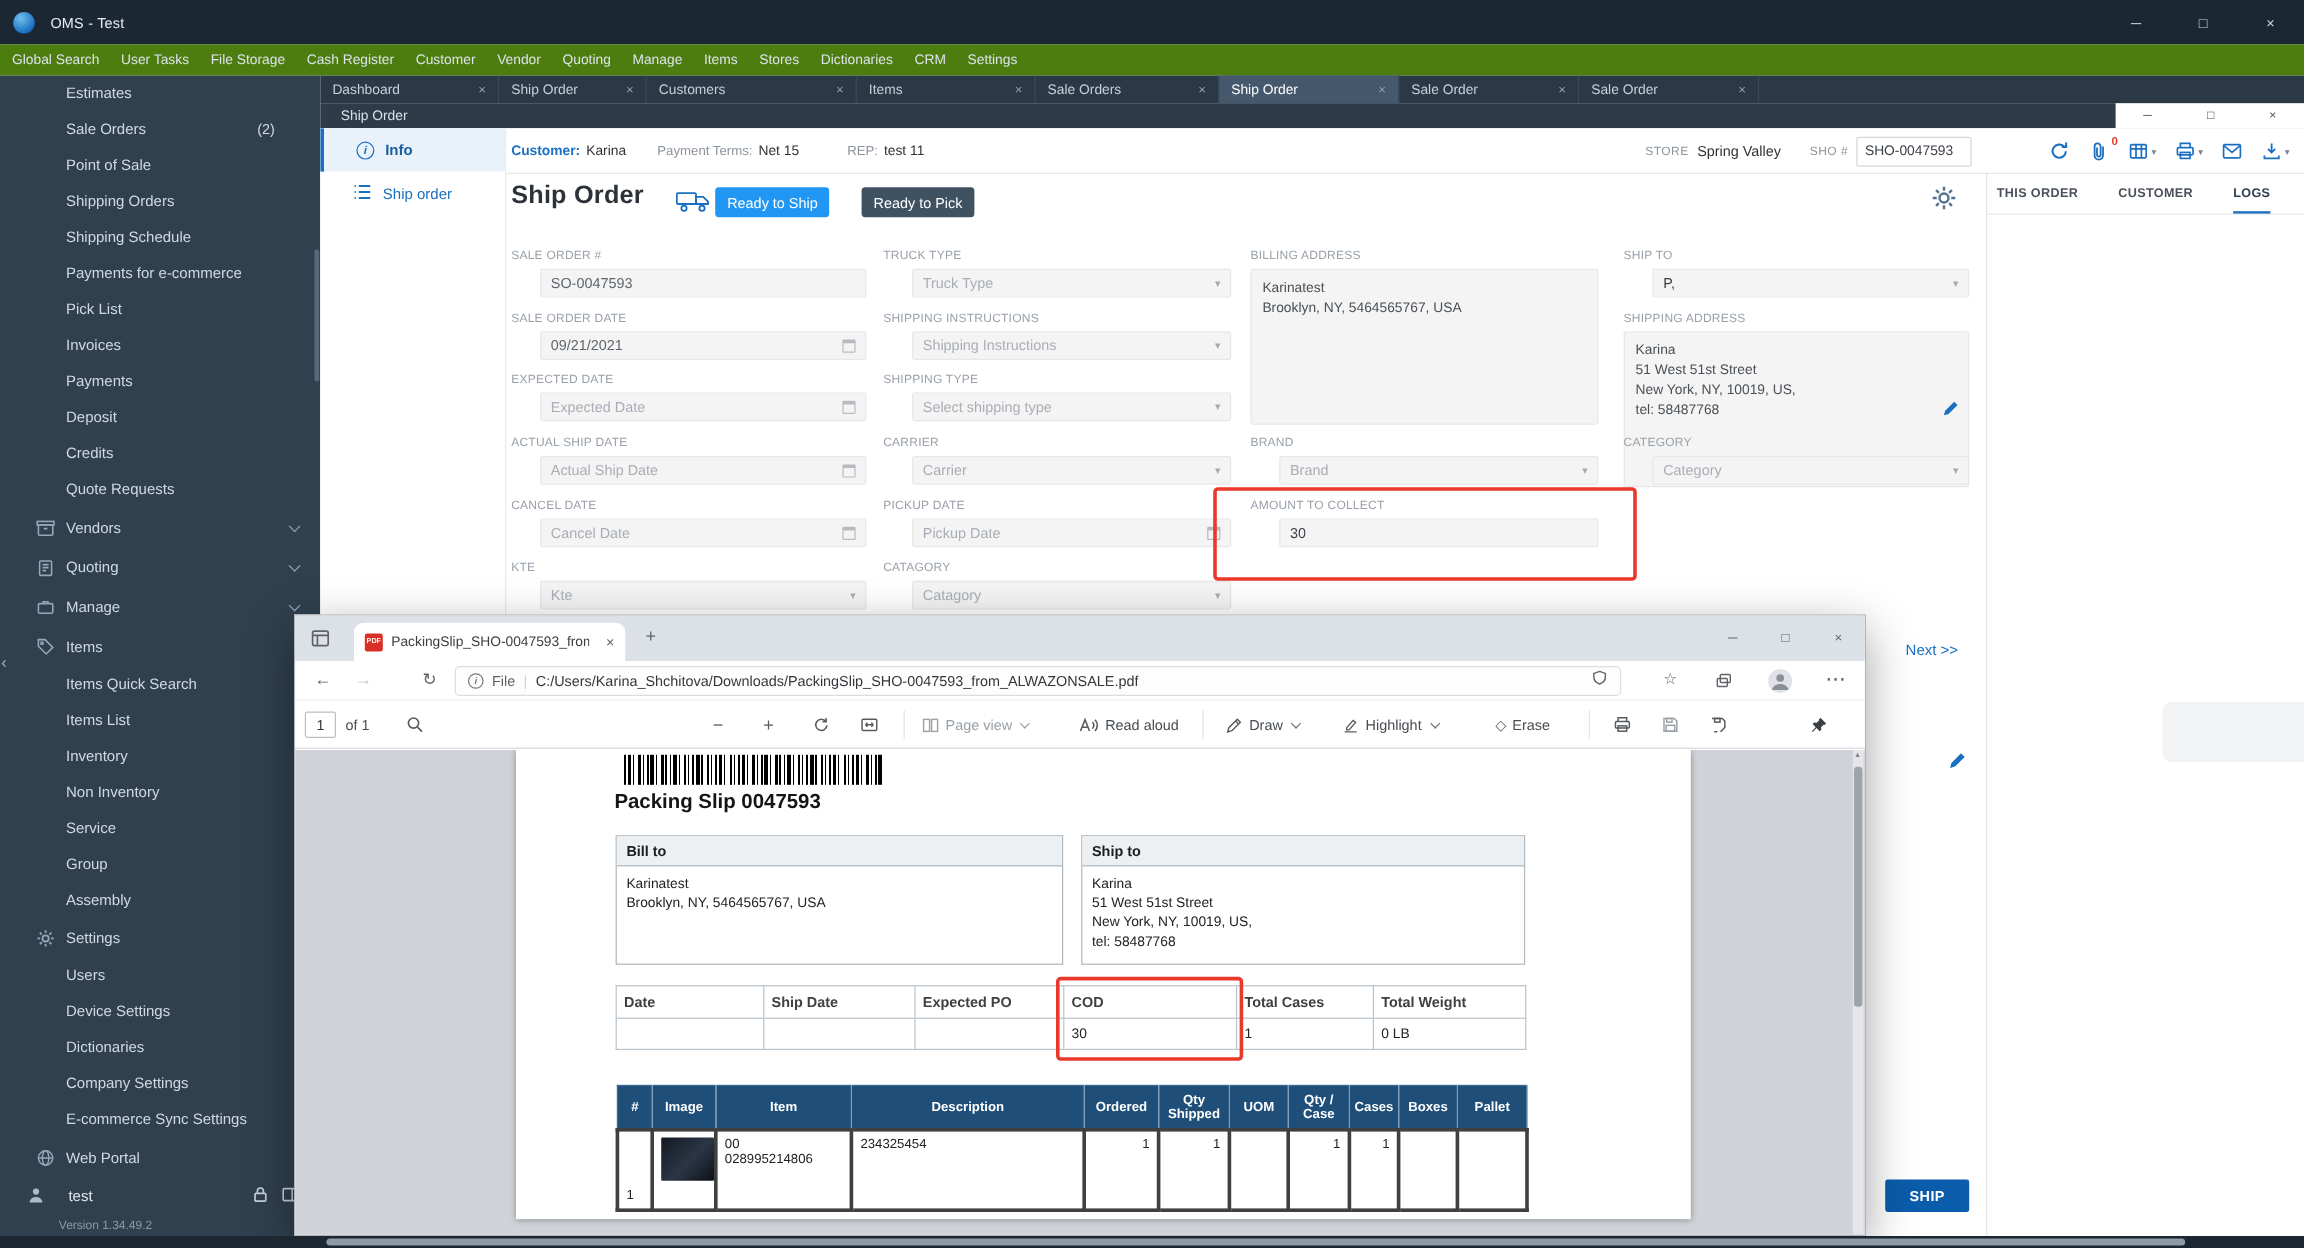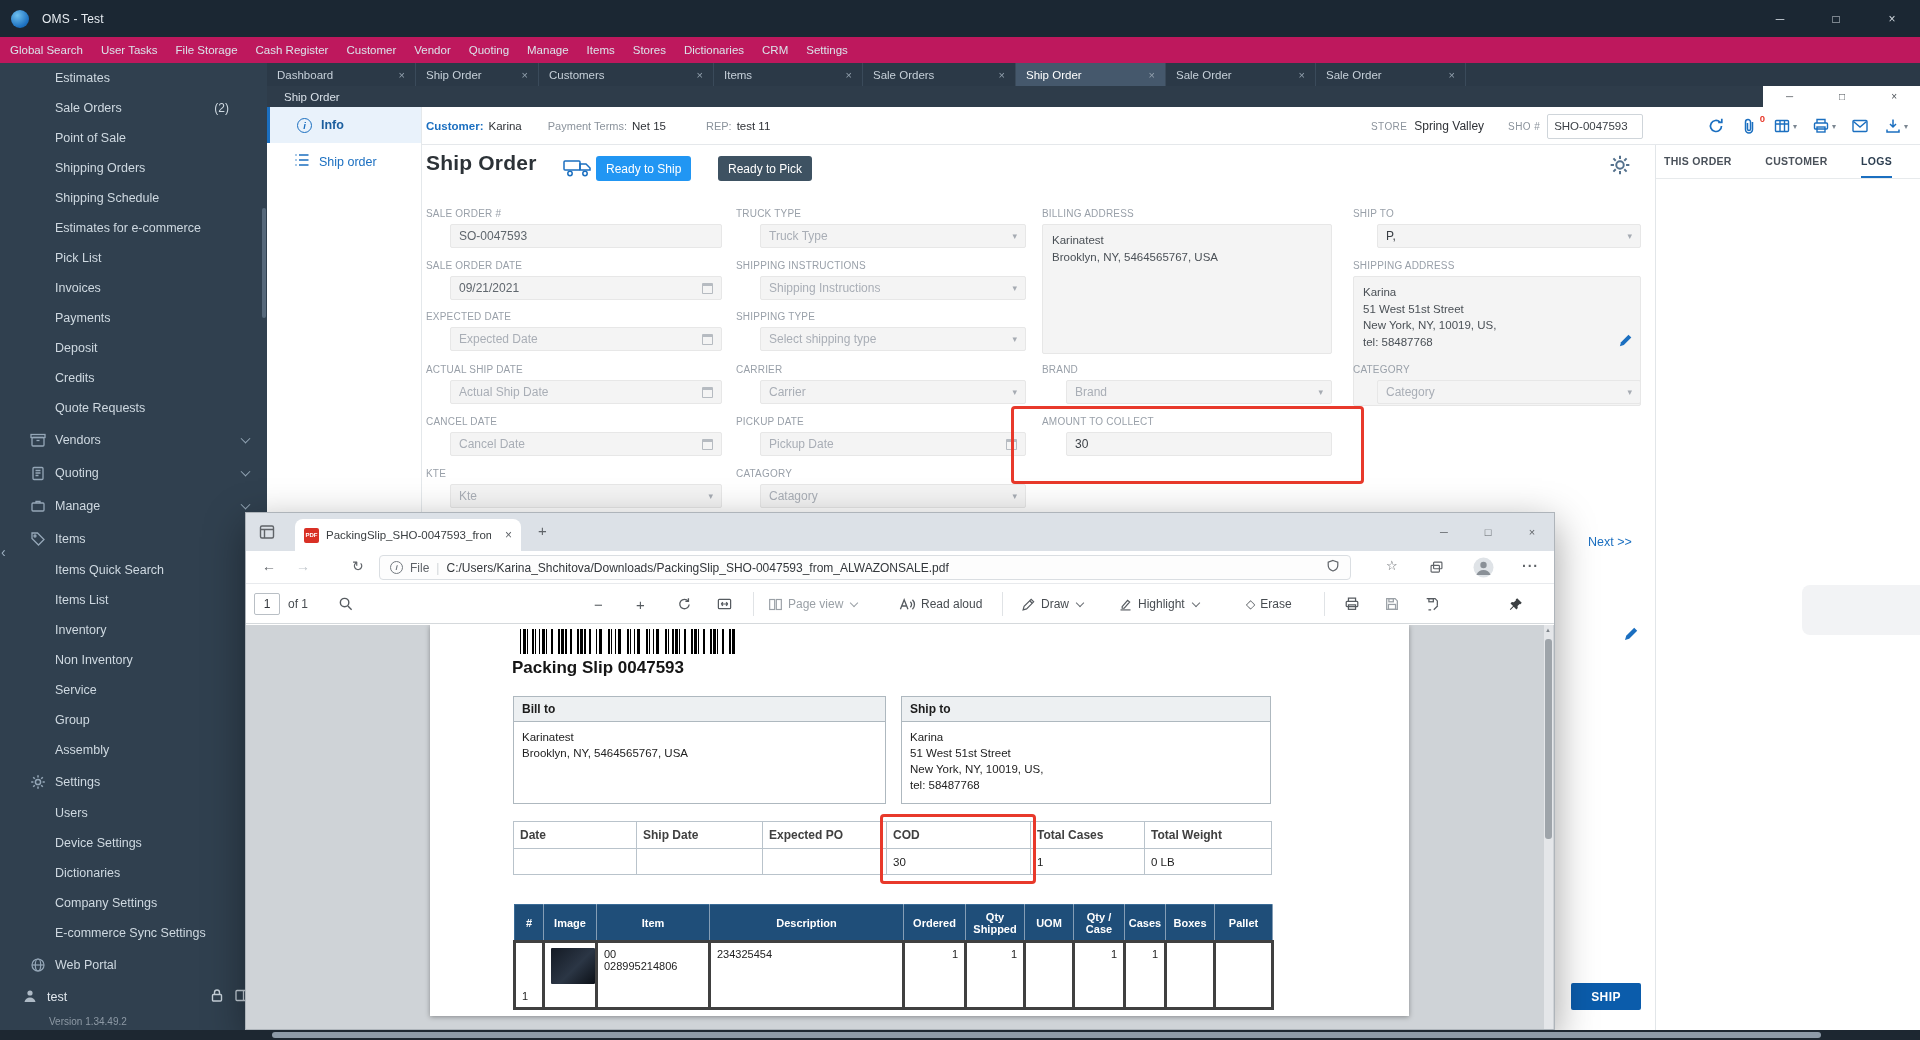--- a/index.html
+++ b/index.html
@@ -7,33 +7,33 @@
   body{position:relative;overflow:hidden;font-family:"Liberation Sans",sans-serif;background:#eef1f4;-webkit-font-smoothing:antialiased;}
 
   
   #titlebar{position:absolute;left:0;top:0;width:1920px;height:37px;background:#1b2733;display:flex;align-items:center;}
   .app-logo{width:18px;height:18px;border-radius:50%;margin-left:11px;background:radial-gradient(circle at 35% 30%,#6fc0ef,#1b6fc0 70%,#14537d);}
   .app-title{color:#e8edf2;font-size:12px;margin-left:13px;letter-spacing:.2px;}
   .win-controls{margin-left:auto;display:flex;height:100%;}
   .wc{width:56px;height:100%;display:flex;align-items:center;justify-content:center;color:#cfd6dd;font-size:12px;}
 
   
-  #menubar{position:absolute;left:0;top:37px;width:1920px;height:26px;background:#be185d;display:flex;align-items:center;padding-left:1px;}
+  #menubar{position:absolute;left:0;top:37px;width:1920px;height:26px;background:#4d7c0f;display:flex;align-items:center;padding-left:1px;}
   .menu-item{color:#dbe3ea;font-size:11.5px;padding:0 9px;height:100%;display:flex;align-items:center;}
 
   
   #sidebar{position:absolute;left:0;top:63px;width:267px;height:977px;background:#30404f;overflow:hidden;}
   .sb-item{display:flex;align-items:center;height:30px;padding-left:55px;color:#cfd9e1;font-size:12.5px;position:relative;}
   .sb-item.has-icon{height:33px;padding-left:30px;}
   .sb-ic{width:16px;display:flex;justify-content:center;margin-right:9px;}
   .sb-badge{margin-left:auto;margin-right:38px;font-size:12px;color:#cfd9e1;}
   .sb-chev{position:absolute;right:18px;top:50%;width:7px;height:7px;border-right:1.5px solid #93a5b5;border-bottom:1.5px solid #93a5b5;transform:translateY(-70%) rotate(45deg);}
   .sb-scrollthumb{position:absolute;right:1px;top:145px;width:4px;height:110px;background:#56687a;border-radius:2px;}
   .sb-collapse{position:absolute;left:1px;top:481px;color:#9fb2c2;font-size:14px;}
-  .sb-user{position:absolute;left:0;top:918px;width:267px;height:32px;display:flex;align-items:center;padding:0 18px 0 22px;color:#e2e8ee;font-size:12.5px;gap:9px;}
+  .sb-user{position:absolute;left:0;top:918px;width:267px;height:32px;display:flex;align-items:center;padding:0 18px 0 22px;color:#e2e8ee;font-size:12.5px;gap:19px;}
   .sb-user-icons{margin-left:auto;display:flex;gap:10px;align-items:center;}
   .sb-version{position:absolute;left:49px;top:953px;color:#8d99a5;font-size:10px;}
 
   
   #tabbar{position:absolute;left:267px;top:63px;width:1653px;height:23px;background:#2b3947;display:flex;}
   .tab{height:23px;display:flex;align-items:center;justify-content:space-between;padding:0 10px;border-right:1px solid #3a4a5a;color:#c6d0d9;font-size:11.5px;flex:none;}
   .tab.active{background:#45586c;color:#fff;}
   .tab-close{color:#93a1ae;font-size:11px;margin-left:8px;}
 
   
@@ -196,21 +196,21 @@
   <div class="sb-item">
       <span>Point of Sale</span>
     </div>
   <div class="sb-item">
       <span>Shipping Orders</span>
     </div>
   <div class="sb-item">
       <span>Shipping Schedule</span>
     </div>
   <div class="sb-item">
-      <span>Estimates for e-commerce</span>
+      <span>Payments for e-commerce</span>
     </div>
   <div class="sb-item">
       <span>Pick List</span>
     </div>
   <div class="sb-item">
       <span>Invoices</span>
     </div>
   <div class="sb-item">
       <span>Payments</span>
     </div>

